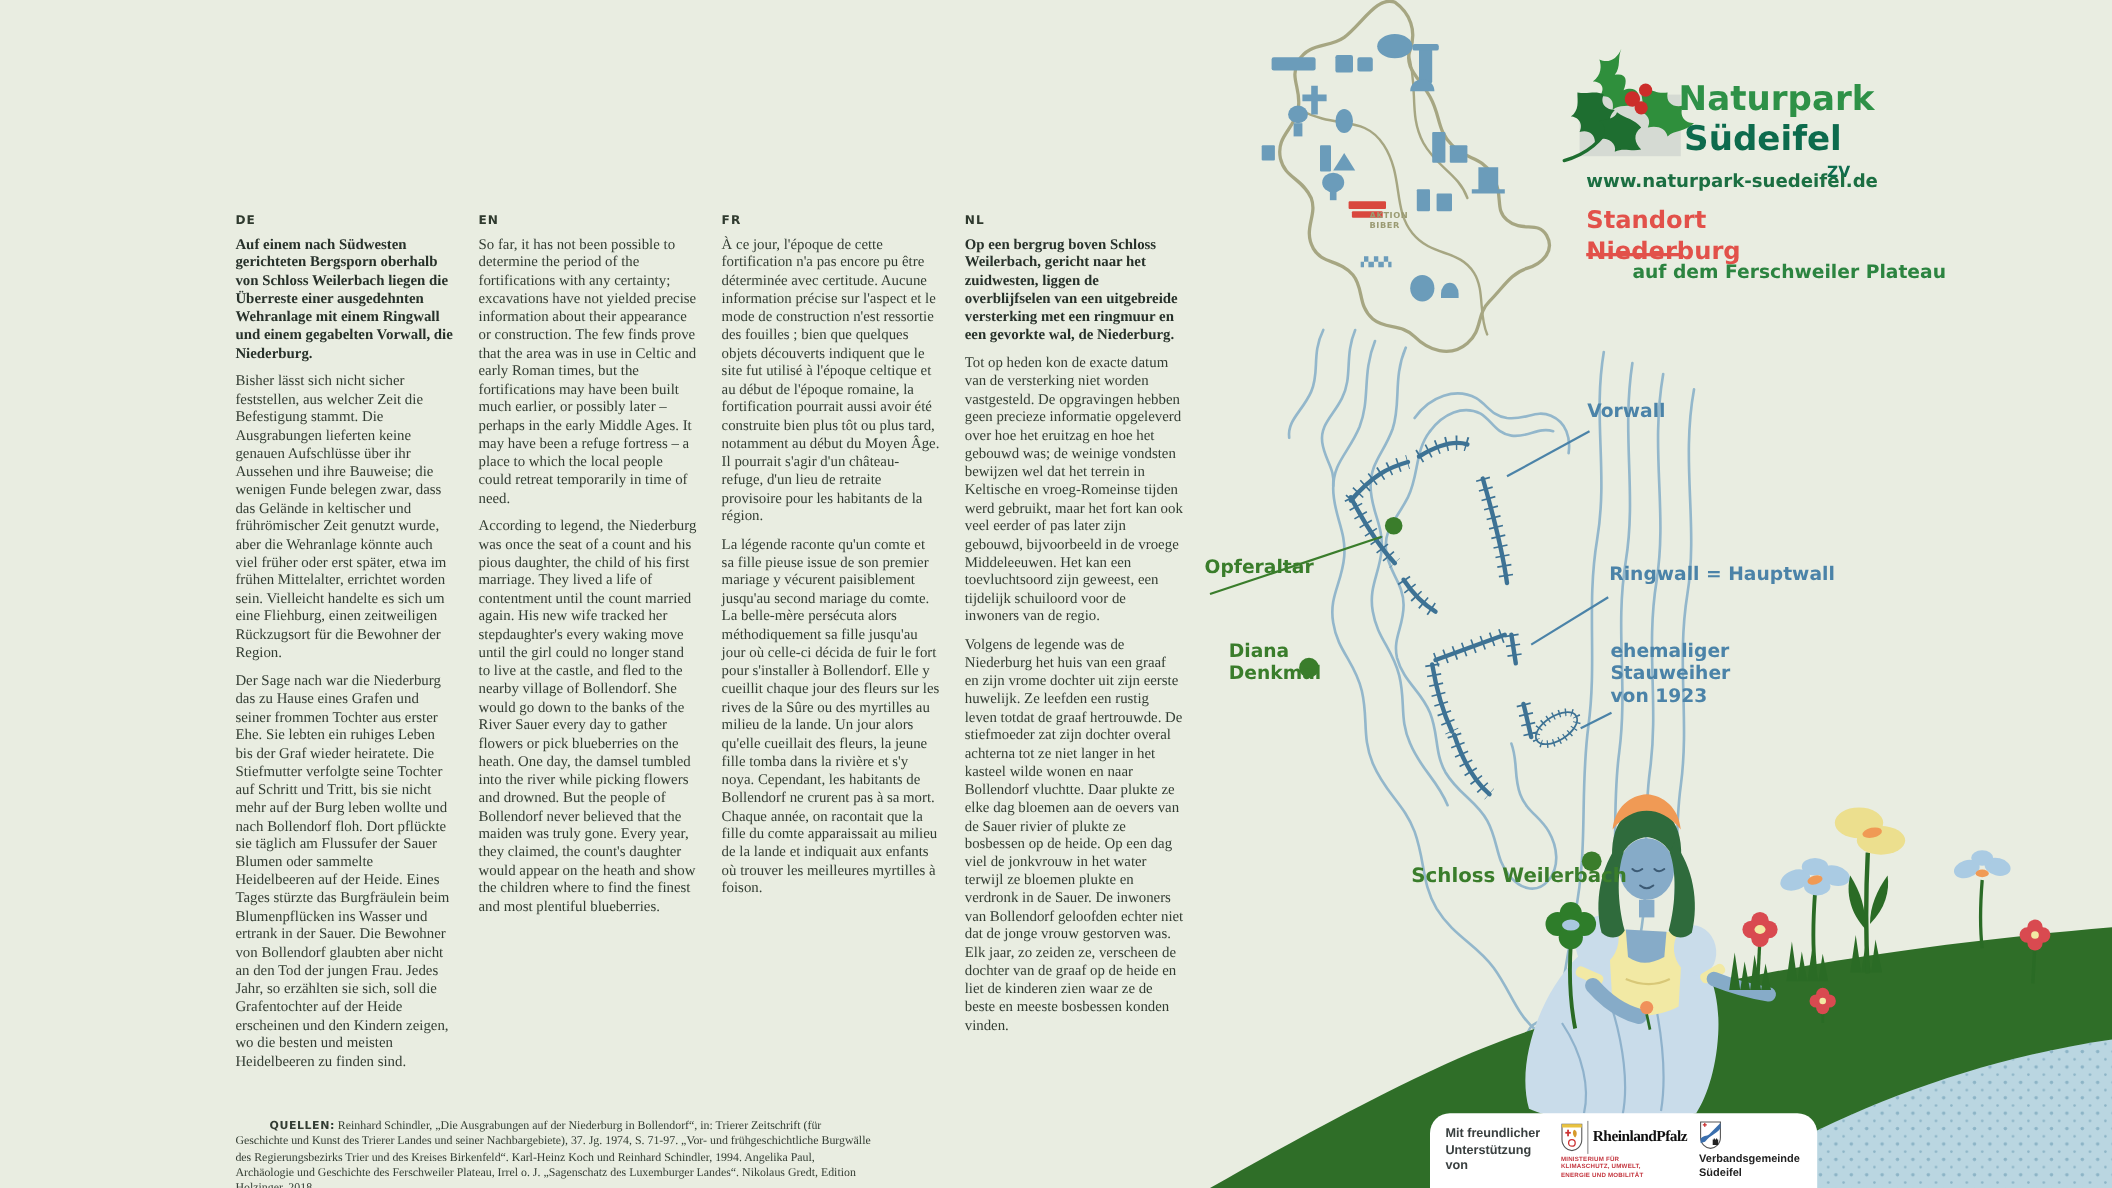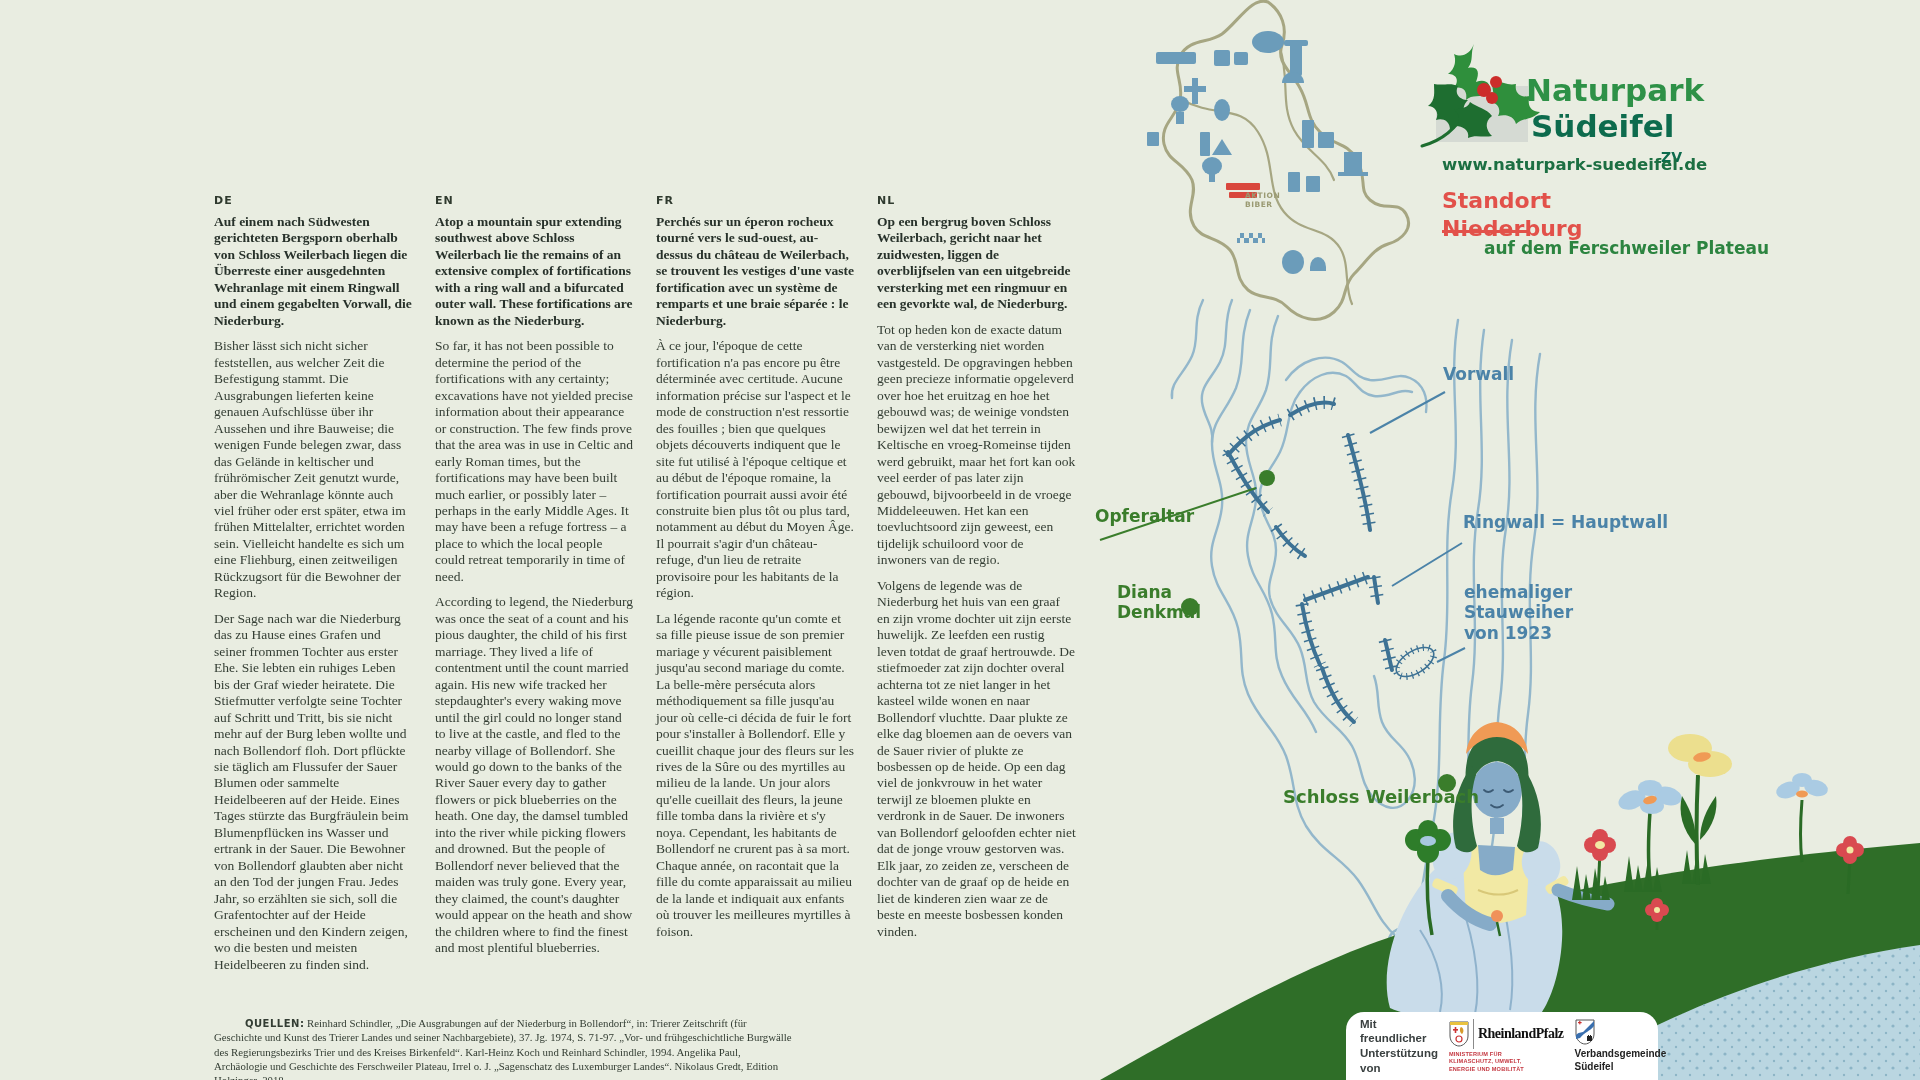--- a/index.html
+++ b/index.html
@@ -50,22 +50,22 @@
   .contour{fill:none;stroke:#93b7cb;stroke-width:2.4;stroke-linecap:round;}
   .wall{fill:none;stroke:#3d7294;stroke-width:4;stroke-linecap:round;}
   .wall-hatch{fill:none;stroke:#3d7294;stroke-width:13;stroke-dasharray:1.5 7.5;stroke-linecap:butt;}
   .leader-b{stroke:#4b83a8;stroke-width:2;}
   .leader-g{stroke:#3a7d2b;stroke-width:2;}
   .gdot{fill:#3a7d2b;}
   .maplabel{position:absolute;font-family:"DejaVu Sans",sans-serif;font-weight:700;font-size:17px;line-height:1.2;}
   .maplabel.blue{color:#4b83a8;}
   .maplabel.green{color:#3a7d2b;}
   
-  .support{position:absolute;left:1300px;top:1012px;width:312px;height:68px;background:#ffffff;
-           border-radius:18px 18px 0 0;display:flex;align-items:center;gap:11px;padding:0 14px;box-sizing:border-box;z-index:6;margin-left:46px;}
+  .support{position:absolute;left:1300px;top:1012px;width:352px;height:68px;background:#ffffff;
+           border-radius:18px 18px 0 0;display:flex;align-items:center;gap:11px;padding:0 14px;box-sizing:border-box;z-index:6;}
   .support .stext{width:94px;font-size:11.5px;font-weight:600;color:#3a4040;line-height:1.28;}
   .logo-rlp{display:flex;flex-direction:column;gap:2px;}
   .logo-rlp .toprow{display:flex;align-items:center;gap:4px;}
   .logo-rlp .vline{width:1px;height:30px;background:#8a8a8a;}
   .logo-rlp .wordmark{font-family:"Liberation Serif",serif;font-weight:600;font-size:14px;
                       letter-spacing:-0.5px;color:#111;white-space:nowrap;}
   .logo-rlp .ministry{font-size:5.6px;font-weight:700;color:#c43740;width:78px;line-height:1.3;letter-spacing:.2px;}
   .logo-vg{display:flex;flex-direction:column;align-items:flex-start;gap:3px;}
   .logo-vg .vgname{font-size:10px;font-weight:600;color:#222;line-height:1.25;width:92px;}
 </style>
@@ -77,27 +77,25 @@
 
   <div class="columns">
     <div class="col">
       <div class="lang">DE</div>
       <p class="intro">Auf einem nach Südwesten gerichteten Bergsporn oberhalb von Schloss Weilerbach liegen die Überreste einer ausgedehnten Wehranlage mit einem Ringwall und einem gegabelten Vorwall, die Niederburg.</p>
       <p>Bisher lässt sich nicht sicher feststellen, aus welcher Zeit die Befestigung stammt. Die Ausgrabungen lieferten keine genauen Aufschlüsse über ihr Aussehen und ihre Bauweise; die wenigen Funde belegen zwar, dass das Gelände in keltischer und frührömischer Zeit genutzt wurde, aber die Wehranlage könnte auch viel früher oder erst später, etwa im frühen Mittelalter, errichtet worden sein. Vielleicht handelte es sich um eine Fliehburg, einen zeitweiligen Rückzugsort für die Bewohner der Region.</p>
       <p>Der Sage nach war die Niederburg das zu Hause eines Grafen und seiner frommen Tochter aus erster Ehe. Sie lebten ein ruhiges Leben bis der Graf wieder heiratete. Die Stiefmutter verfolgte seine Tochter auf Schritt und Tritt, bis sie nicht mehr auf der Burg leben wollte und nach Bollendorf floh. Dort pflückte sie täglich am Flussufer der Sauer Blumen oder sammelte Heidelbeeren auf der Heide. Eines Tages stürzte das Burgfräulein beim Blumenpflücken ins Wasser und ertrank in der Sauer. Die Bewohner von Bollendorf glaubten aber nicht an den Tod der jungen Frau. Jedes Jahr, so erzählten sie sich, soll die Grafentochter auf der Heide erscheinen und den Kindern zeigen, wo die besten und meisten Heidelbeeren zu finden sind.</p>
     </div>
     <div class="col">
       <div class="lang">EN</div>
-      <p class="intro">Atop a mountain spur extending southwest above Schloss Weilerbach lie the remains of an extensive complex of fortifications with a ring wall and a bifurcated outer wall. These fortifications are known as the Niederburg.</p>
       <p>So far, it has not been possible to determine the period of the fortifications with any certainty; excavations have not yielded precise information about their appearance or construction. The few finds prove that the area was in use in Celtic and early Roman times, but the fortifications may have been built much earlier, or possibly later – perhaps in the early Middle Ages. It may have been a refuge fortress – a place to which the local people could retreat temporarily in time of need.</p>
       <p>According to legend, the Niederburg was once the seat of a count and his pious daughter, the child of his first marriage. They lived a life of contentment until the count married again. His new wife tracked her stepdaughter's every waking move until the girl could no longer stand to live at the castle, and fled to the nearby village of Bollendorf. She would go down to the banks of the River Sauer every day to gather flowers or pick blueberries on the heath. One day, the damsel tumbled into the river while picking flowers and drowned. But the people of Bollendorf never believed that the maiden was truly gone. Every year, they claimed, the count's daughter would appear on the heath and show the children where to find the finest and most plentiful blueberries.</p>
     </div>
     <div class="col">
       <div class="lang">FR</div>
-      <p class="intro">Perchés sur un éperon rocheux tourné vers le sud-ouest, au-dessus du château de Weilerbach, se trouvent les vestiges d'une vaste fortification avec un système de remparts et une braie séparée : le Niederburg.</p>
       <p>À ce jour, l'époque de cette fortification n'a pas encore pu être déterminée avec certitude. Aucune information précise sur l'aspect et le mode de construction n'est ressortie des fouilles ; bien que quelques objets découverts indiquent que le site fut utilisé à l'époque celtique et au début de l'époque romaine, la fortification pourrait aussi avoir été construite bien plus tôt ou plus tard, notamment au début du Moyen Âge. Il pourrait s'agir d'un château-refuge, d'un lieu de retraite provisoire pour les habitants de la région.</p>
       <p>La légende raconte qu'un comte et sa fille pieuse issue de son premier mariage y vécurent paisiblement jusqu'au second mariage du comte. La belle-mère persécuta alors méthodiquement sa fille jusqu'au jour où celle-ci décida de fuir le fort pour s'installer à Bollendorf. Elle y cueillit chaque jour des fleurs sur les rives de la Sûre ou des myrtilles au milieu de la lande. Un jour alors qu'elle cueillait des fleurs, la jeune fille tomba dans la rivière et s'y noya. Cependant, les habitants de Bollendorf ne crurent pas à sa mort. Chaque année, on racontait que la fille du comte apparaissait au milieu de la lande et indiquait aux enfants où trouver les meilleures myrtilles à foison.</p>
     </div>
     <div class="col">
       <div class="lang">NL</div>
       <p class="intro">Op een bergrug boven Schloss Weilerbach, gericht naar het zuidwesten, liggen de overblijfselen van een uitgebreide versterking met een ringmuur en een gevorkte wal, de Niederburg.</p>
       <p>Tot op heden kon de exacte datum van de versterking niet worden vastgesteld. De opgravingen hebben geen precieze informatie opgeleverd over hoe het eruitzag en hoe het gebouwd was; de weinige vondsten bewijzen wel dat het terrein in Keltische en vroeg-Romeinse tijden werd gebruikt, maar het fort kan ook veel eerder of pas later zijn gebouwd, bijvoorbeeld in de vroege Middeleeuwen. Het kan een toevluchtsoord zijn geweest, een tijdelijk schuiloord voor de inwoners van de regio.</p>
       <p>Volgens de legende was de Niederburg het huis van een graaf en zijn vrome dochter uit zijn eerste huwelijk. Ze leefden een rustig leven totdat de graaf hertrouwde. De stiefmoeder zat zijn dochter overal achterna tot ze niet langer in het kasteel wilde wonen en naar Bollendorf vluchtte. Daar plukte ze elke dag bloemen aan de oevers van de Sauer rivier of plukte ze bosbessen op de heide. Op een dag viel de jonkvrouw in het water terwijl ze bloemen plukte en verdronk in de Sauer. De inwoners van Bollendorf geloofden echter niet dat de jonge vrouw gestorven was. Elk jaar, zo zeiden ze, verscheen de dochter van de graaf op de heide en liet de kinderen zien waar ze de beste en meeste bosbessen konden vinden.</p>
     </div>
   </div>

